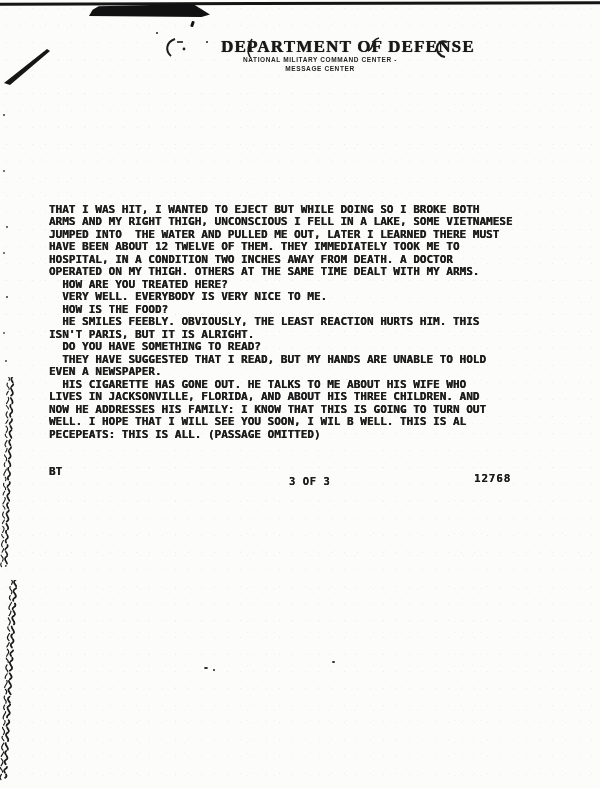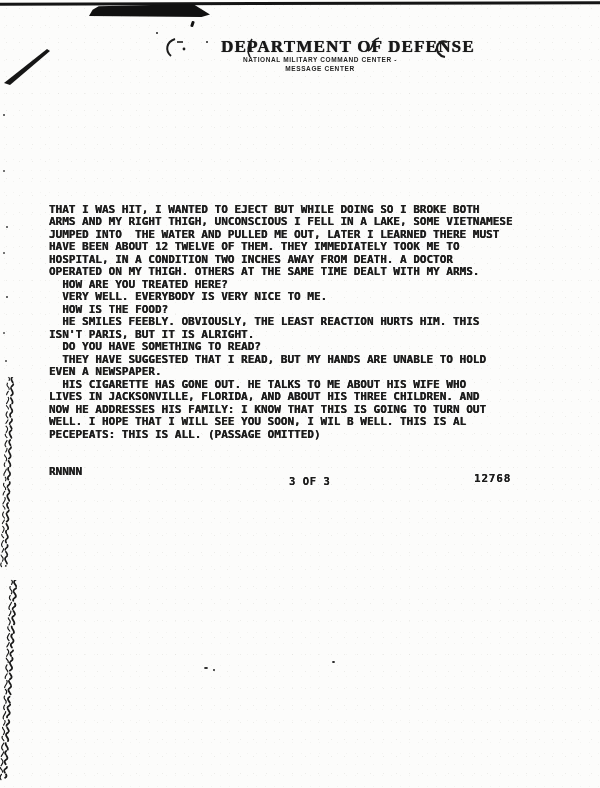--- a/index.html
+++ b/index.html
@@ -101,21 +101,21 @@
   <svg class="hdr-mark" style="left:367px;top:37px;width:14px;height:16px;" viewBox="0 0 14 16">
     <path d="M1 14 C8 11 3 3 12 1" stroke-width="1.7"></path>
   </svg>
   <div class="hdr-dot" style="left:156px;top:32px;"></div>
   <div class="hdr-dot" style="left:206px;top:41px;"></div>
 
   <div class="body-text">
     <div>
       
     <div class="line">THAT I WAS HIT, I WANTED TO EJECT BUT WHILE DOING SO I BROKE BOTH</div><div class="line">ARMS AND MY RIGHT THIGH, UNCONSCIOUS I FELL IN A LAKE, SOME VIETNAMESE</div><div class="line">JUMPED INTO  THE WATER AND PULLED ME OUT, LATER I LEARNED THERE MUST</div><div class="line">HAVE BEEN ABOUT 12 TWELVE OF THEM. THEY IMMEDIATELY TOOK ME TO</div><div class="line">HOSPITAL, IN A CONDITION TWO INCHES AWAY FROM DEATH. A DOCTOR</div><div class="line">OPERATED ON MY THIGH. OTHERS AT THE SAME TIME DEALT WITH MY ARMS.</div><div class="line">  HOW ARE YOU TREATED HERE?</div><div class="line">  VERY WELL. EVERYBODY IS VERY NICE TO ME.</div><div class="line">  HOW IS THE FOOD?</div><div class="line">  HE SMILES FEEBLY. OBVIOUSLY, THE LEAST REACTION HURTS HIM. THIS</div><div class="line">ISN'T PARIS, BUT IT IS ALRIGHT.</div><div class="line">  DO YOU HAVE SOMETHING TO READ?</div><div class="line">  THEY HAVE SUGGESTED THAT I READ, BUT MY HANDS ARE UNABLE TO HOLD</div><div class="line">EVEN A NEWSPAPER.</div><div class="line">  HIS CIGARETTE HAS GONE OUT. HE TALKS TO ME ABOUT HIS WIFE WHO</div><div class="line">LIVES IN JACKSONVILLE, FLORIDA, AND ABOUT HIS THREE CHILDREN. AND</div><div class="line">NOW HE ADDRESSES HIS FAMILY: I KNOW THAT THIS IS GOING TO TURN OUT</div><div class="line">WELL. I HOPE THAT I WILL SEE YOU SOON, I WIL B WELL. THIS IS AL</div><div class="line">PECEPEATS: THIS IS ALL. (PASSAGE OMITTED)</div></div>
-    <div class="line">RNNNN</div>
+    <div class="line">BT</div>
   </div>
 
   <div class="page-num">3 OF 3</div>
   <div class="doc-num">12768</div>
 
   <div class="speck" style="left:204px;top:667px;width:4px;height:2px;"></div>
   <div class="speck" style="left:213px;top:669px;width:2px;height:2px;"></div>
   <div class="speck" style="left:332px;top:661px;width:3px;height:2px;"></div>
 </div>
 

